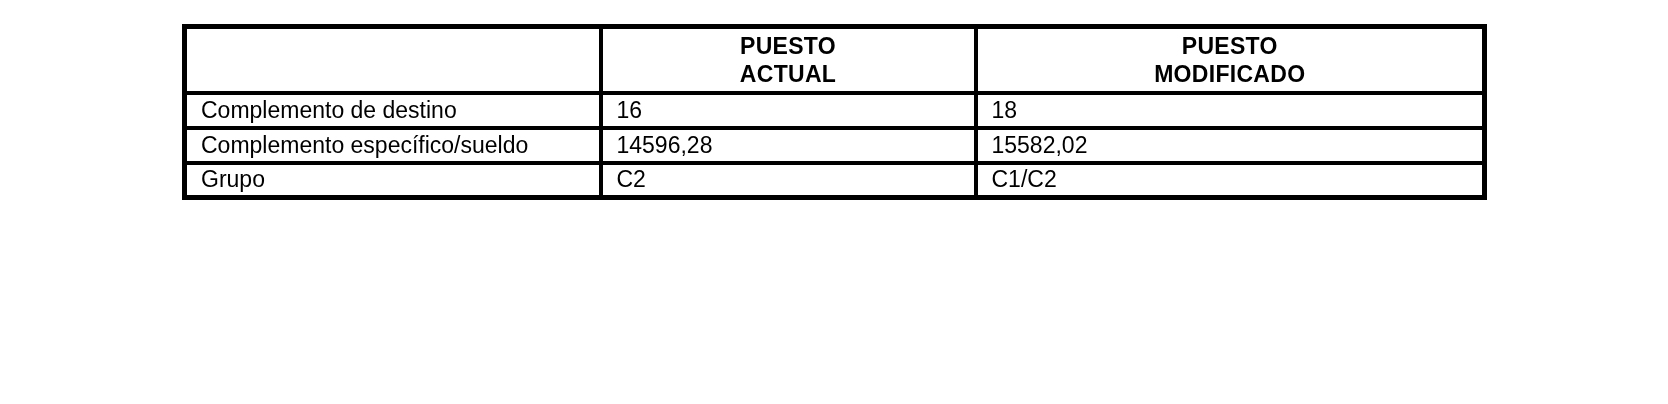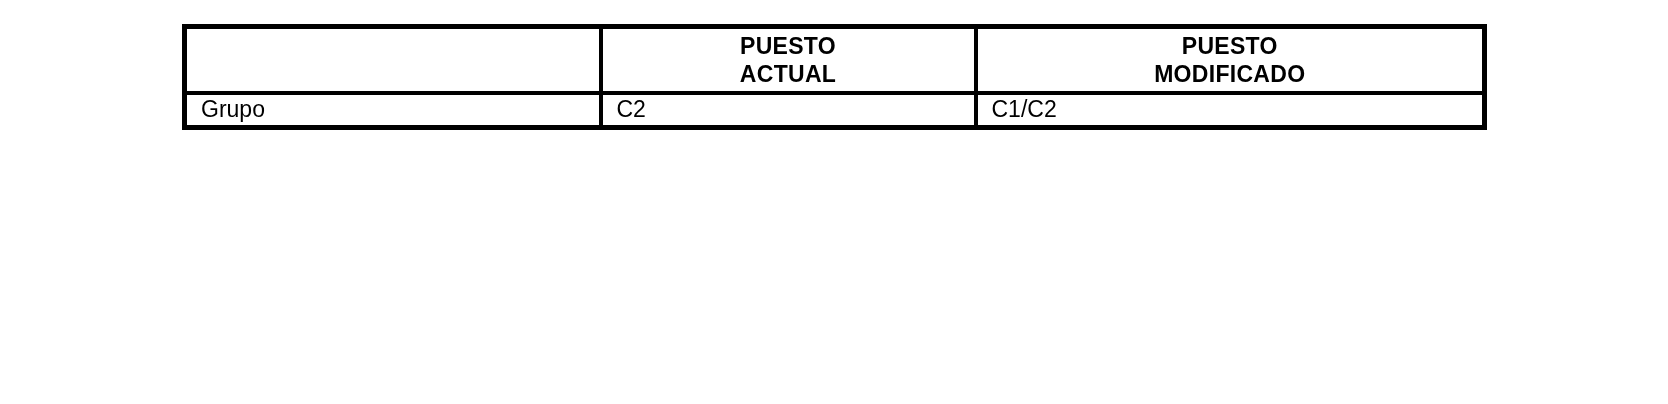--- a/index.html
+++ b/index.html
@@ -70,19 +70,29 @@
       <tr>
         <th class="header-cell"></th>
         <th class="header-cell">PUESTO
 ACTUAL</th>
         <th class="header-cell">PUESTO
 MODIFICADO</th>
       </tr>
     </thead>
     <tbody>
       <tr>
+        <td class="cell">Complemento de destino</td>
+        <td class="cell">16</td>
+        <td class="cell">18</td>
+      </tr>
+      <tr>
+        <td class="cell">Complemento específico/sueldo</td>
+        <td class="cell">14596,28</td>
+        <td class="cell">15582,02</td>
+      </tr>
+      <tr>
         <td class="cell">Grupo</td>
         <td class="cell">C2</td>
         <td class="cell">C1/C2</td>
       </tr>
     </tbody>
   </table>
 </div>
 
 </body></html>

